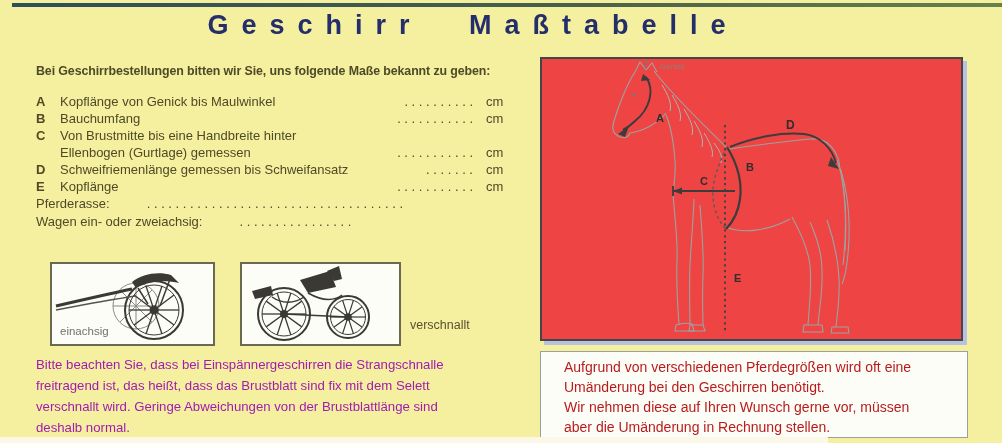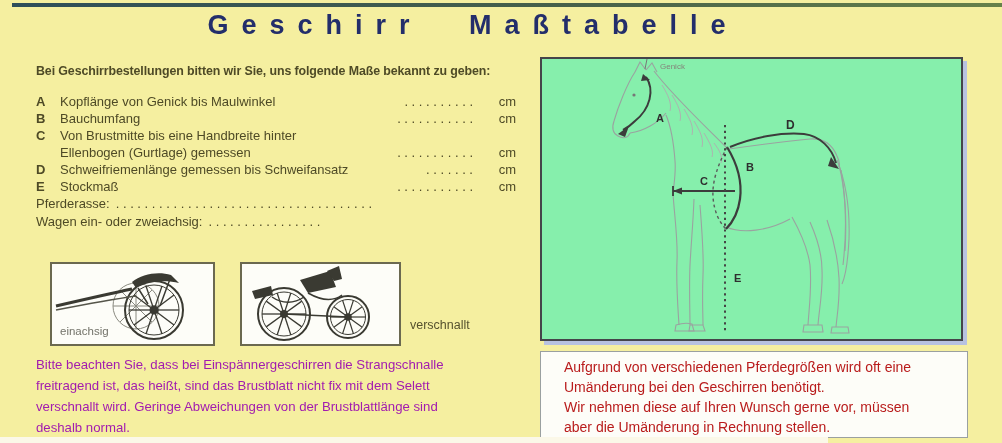--- a/index.html
+++ b/index.html
@@ -13,38 +13,38 @@
   .page-title{position:absolute;left:128px;top:10px;width:690px;text-align:center;
     font-size:27px;font-weight:bold;color:#232e6b;
     letter-spacing:13px;word-spacing:26px;white-space:nowrap;}
   
   .left-col{position:absolute;left:36px;top:64px;width:480px;color:#4e4a26;font-size:13px;}
   .intro{font-weight:bold;font-size:12.4px;margin-bottom:15px;white-space:nowrap;letter-spacing:-0.1px;}
   .mrow{display:flex;line-height:17px;align-items:baseline;}
   .mkey{width:24px;font-weight:bold;flex:none;}
   .mlabel{flex:1;white-space:nowrap;}
   .mdots{flex:none;white-space:pre;}
-  .munit{flex:none;width:30px;margin-left:13px;text-align:right;}
-  .frow{display:flex;line-height:18px;white-space:nowrap;}
+  .munit{flex:none;width:30px;margin-left:13px;}
+  .frow{display:flex;line-height:18px;white-space:nowrap;gap:31px;}
   .flabel{margin-right:6px;}
   .fdots{white-space:pre;overflow:hidden;}
   
   .cbox{position:absolute;background:#fdfdf8;border:2px solid #6b6950;box-sizing:border-box;}
   .cbox1{left:50px;top:262px;width:165px;height:84px;}
   .cbox2{left:240px;top:262px;width:161px;height:84px;}
   .cbox svg{position:absolute;left:0;top:0;}
   .clabel-in{position:absolute;left:8px;bottom:7px;font-size:11.5px;color:#73736a;}
   .clabel-out{position:absolute;left:410px;top:318px;font-size:12.5px;color:#56522f;}
   
   .note-left{position:absolute;left:36px;top:354px;width:480px;font-size:13.2px;
     line-height:21px;color:#a21caf;}
   .note-left div{white-space:nowrap;}
   
   .diagram-box{position:absolute;left:540px;top:57px;width:423px;height:284px;
-    background:#86efac;border:2px solid #45454a;box-sizing:border-box;
+    background:#ef4444;border:2px solid #45454a;box-sizing:border-box;
     box-shadow:4px 4px 0 #b8c2e0;}
   .diagram-box svg{display:block;}
   .marker{font:bold 11px "Liberation Sans",sans-serif;fill:#2f2f2f;}
   .genick{font:8px "Liberation Sans",sans-serif;fill:#84847a;}
   
   .note-right{position:absolute;left:540px;top:351px;width:428px;height:87px;
     background:#fdfdf8;border:1.5px solid #9aa0a0;box-sizing:border-box;
     padding:5px 23px;font-size:14px;line-height:20px;color:#b91c1c;}
   .note-right div{white-space:nowrap;}
   .bottom-strip{position:absolute;left:0;top:437px;width:828px;height:6px;background:#fbf8e8;}
@@ -82,21 +82,21 @@
     <span class="munit">cm</span>
   </div>
   <div class="mrow">
     <span class="mkey">D</span>
     <span class="mlabel">Schweifriemenlänge gemessen bis Schweifansatz</span>
     <span class="mdots">. . . . . . .</span>
     <span class="munit">cm</span>
   </div>
   <div class="mrow">
     <span class="mkey">E</span>
-    <span class="mlabel">Stockmaß</span>
+    <span class="mlabel">Kopflänge</span>
     <span class="mdots">. . . . . . . . . . .</span>
     <span class="munit">cm</span>
   </div>
 
   <div class="frow">
     <span class="flabel">Pferderasse:</span>
     <span class="fdots">. . . . . . . . . . . . . . . . . . . . . . . . . . . . . . . . . . . .</span>
   </div>
   <div class="frow">
     <span class="flabel">Wagen ein- oder zweiachsig:</span>
@@ -178,21 +178,21 @@
     <path d="M58,16 L88,7 L94,23 L66,29 Z" fill="#3a3a32"></path>
     <path d="M85,7 L97,2 L100,15 L92,17 Z" fill="#3a3a32"></path>
     <path d="M10,27 L29,22 L31,31 L13,35 Z" fill="#3a3a32"></path>
     <path d="M30,33 C40,40 52,40 62,33 M66,29 C80,37 92,37 100,31" stroke="#3a3a32" stroke-width="1.5" fill="none"></path>
   </svg>
 </div>
 <span class="clabel-out">verschnallt</span>
 
 <div class="note-left">
   <div>Bitte beachten Sie, dass bei Einspännergeschirren die Strangschnalle</div>
-  <div>freitragend ist, das heißt, sind das Brustblatt nicht fix mit dem Selett</div>
+  <div>freitragend ist, das heißt, dass das Brustblatt sind fix mit dem Selett</div>
   <div>verschnallt wird. Geringe Abweichungen von der Brustblattlänge sind</div>
   <div>deshalb normal.</div>
 </div>
 
 <div class="diagram-box">
   <svg width="419" height="280" viewBox="0 0 419 280">
 
     <g stroke="#9aa3a0" fill="none" stroke-width="1.1">
       <path d="M93,13 L98,3 L104,11"></path>
       <path d="M104,11 L110,4 L115,13"></path>

